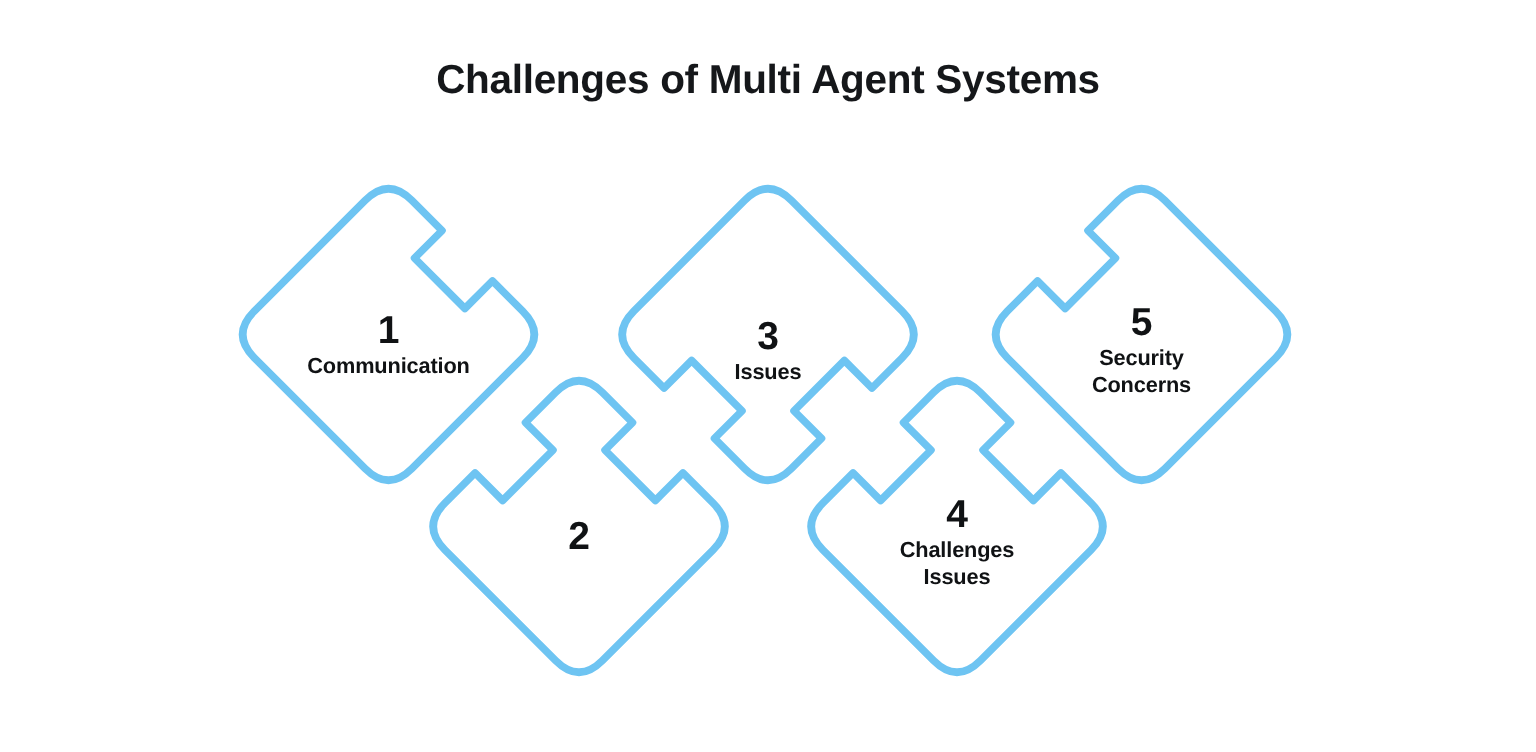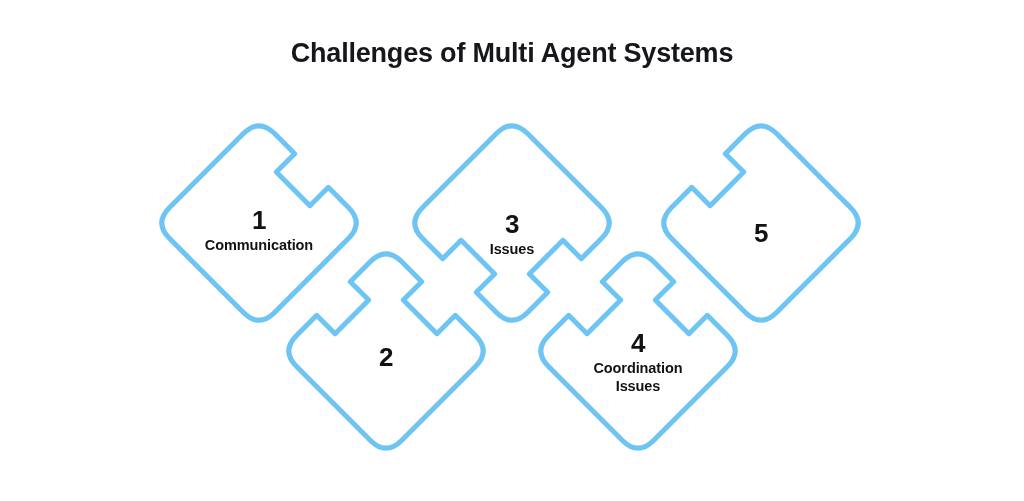--- a/index.html
+++ b/index.html
@@ -102,22 +102,26 @@
       </div>
       <div class="node-label-group" style="left: 512px; top: 233px;">
         <div class="node-number">3</div>
         <div class="node-caption">
           <div>Issues</div>
         </div>
       </div>
       <div class="node-label-group" style="left: 638px; top: 361px;">
         <div class="node-number">4</div>
         <div class="node-caption">
-          <div>Coordination</div>
+          <div>Challenges</div>
           <div>Issues</div>
         </div>
       </div>
       <div class="node-label-group" style="left: 761px; top: 233px;">
         <div class="node-number">5</div>
+        <div class="node-caption">
+          <div>Security</div>
+          <div>Concerns</div>
+        </div>
       </div>
     </div>
 
 </div>
 
 </body></html>

